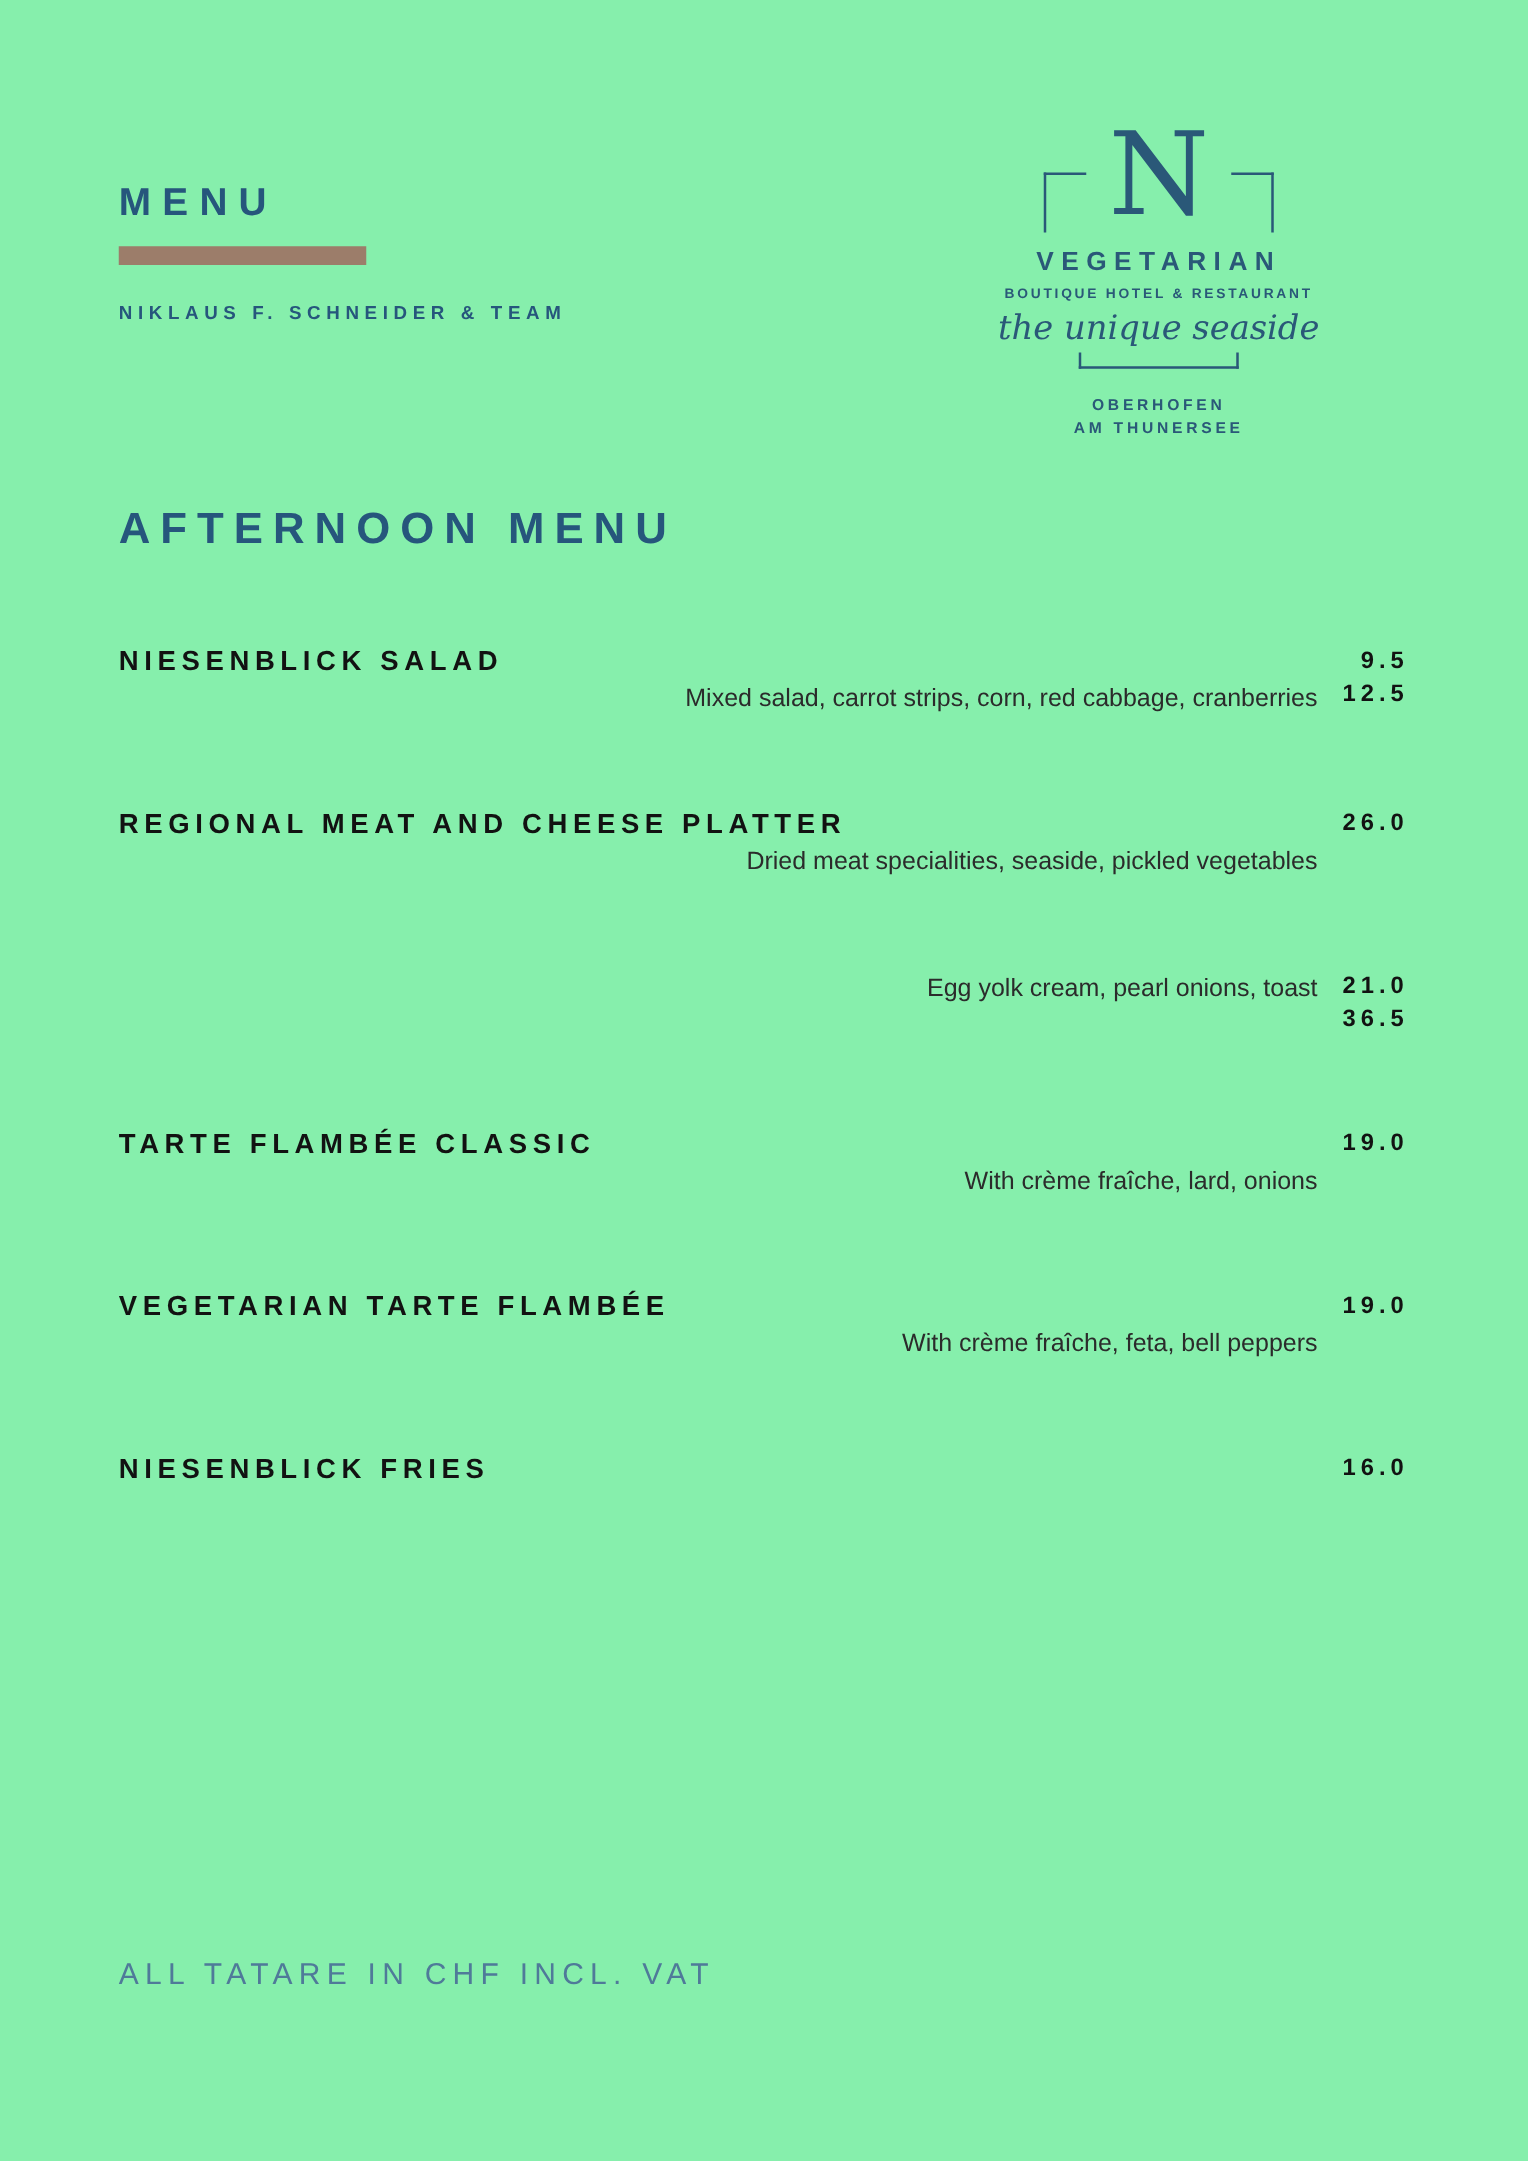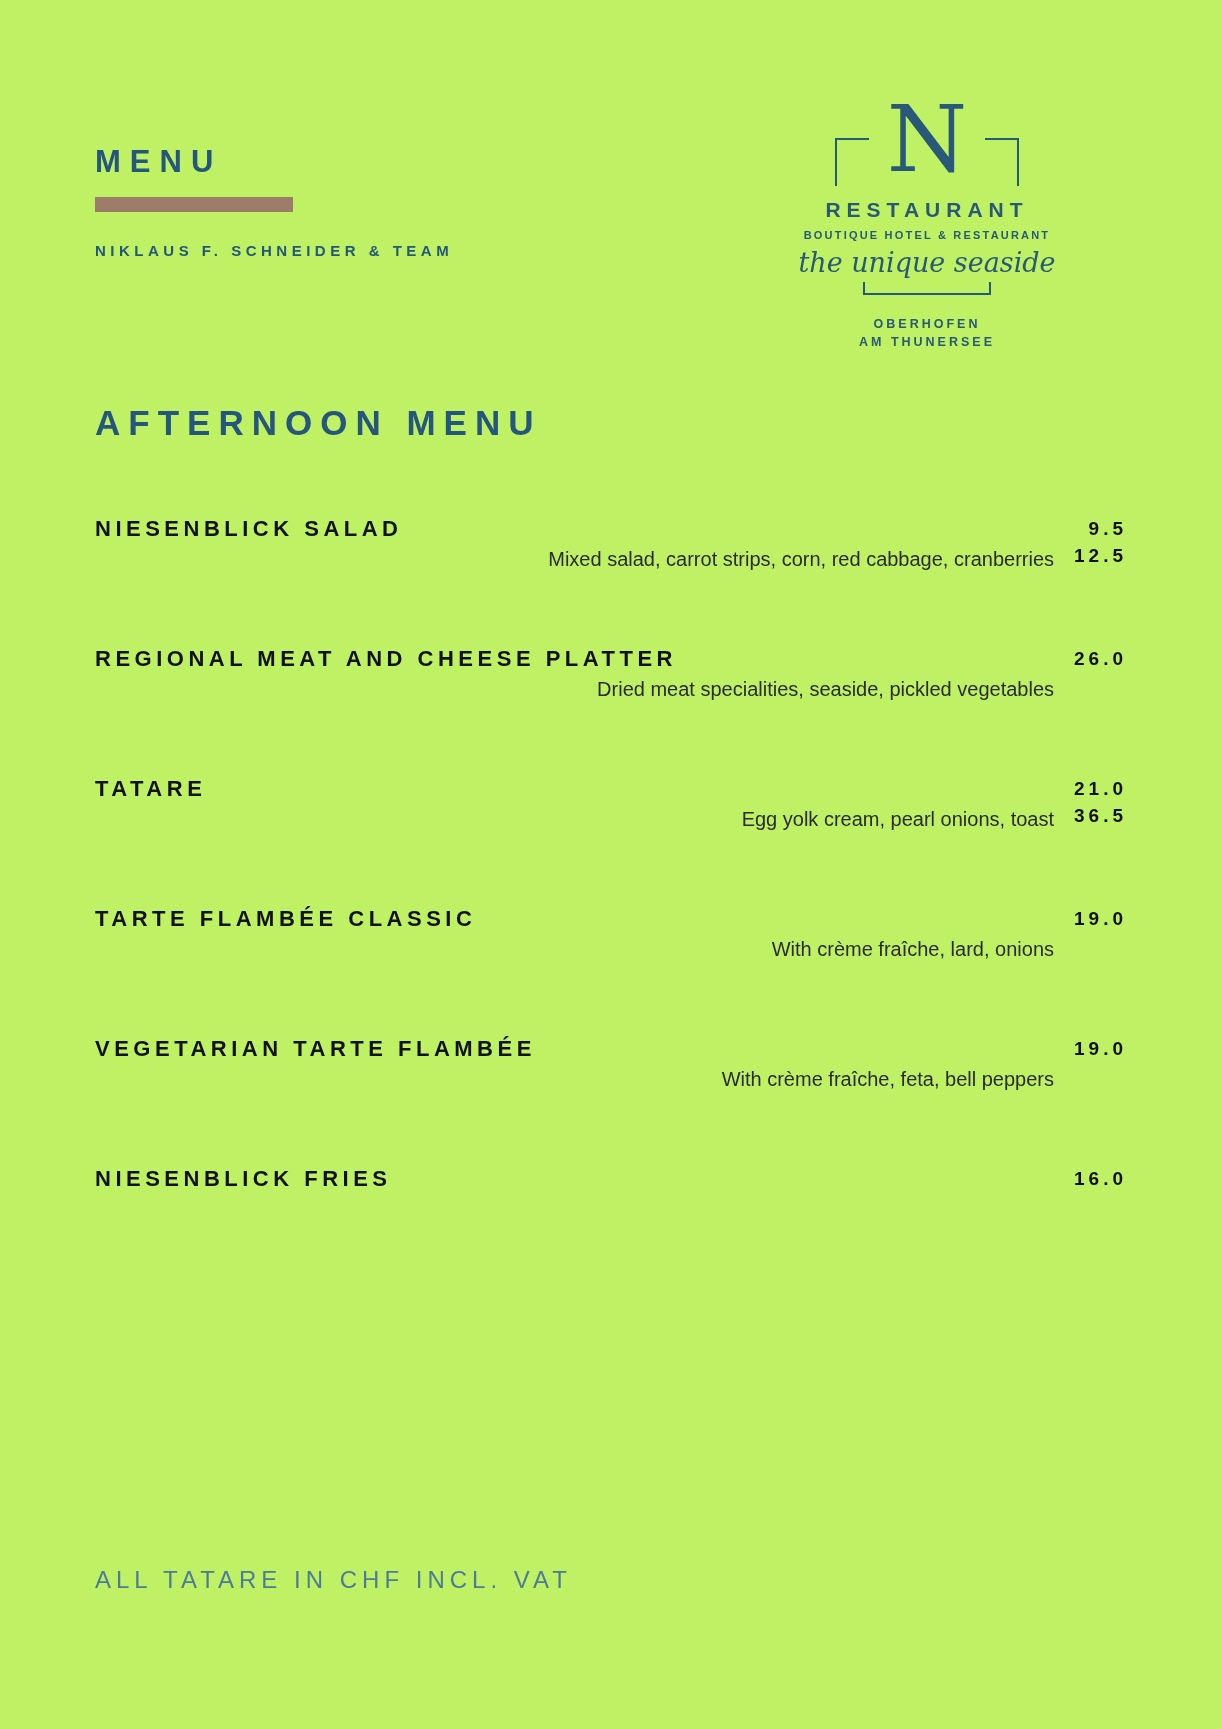--- a/index.html
+++ b/index.html
@@ -2,21 +2,21 @@
 <html><head>
 <meta charset="utf-8">
 <style>
   * { margin:0; padding:0; box-sizing:border-box; }
   html,body { background:#e8e8e8; }
   body { font-family:"Liberation Sans", sans-serif; }
   .page {
     position:relative;
     width:1222px; height:1729px;
     margin:0 auto;
-    background:#bef264;
+    background:#86efac;
     overflow:hidden;
   }
 
   
   .header {
     display:flex;
     justify-content:space-between;
     padding:92px 150px 0 95px;
   }
   .brand-left { padding-top:52px; }
@@ -152,21 +152,21 @@
       <div class="brand-bar"></div>
       <div class="team-line">NIKLAUS F. SCHNEIDER &amp; TEAM</div>
     </div>
 
     <div class="logo">
       <div class="logo-mark">
         <span class="corner-left"></span>
         <div class="logo-n">N</div>
         <span class="corner-right"></span>
       </div>
-      <div class="logo-name">RESTAURANT</div>
+      <div class="logo-name">VEGETARIAN</div>
       <div class="logo-sub">BOUTIQUE HOTEL &amp; RESTAURANT</div>
       <div class="logo-tagline">the unique seaside</div>
       <div class="bottom-bracket"></div>
       <div class="logo-location">
         <div>OBERHOFEN</div>
         <div>AM THUNERSEE</div>
       </div>
     </div>
   </div>
 
@@ -190,21 +190,20 @@
         <div class="item-desc">Dried meat specialities, seaside, pickled vegetables</div>
       </div>
       <div class="item-prices">
         <div class="price">26.0</div>
 
       </div>
     </div>
 
     <div class="item">
       <div class="item-main">
-        <div class="item-name">TATARE</div>
         <div class="item-desc">Egg yolk cream, pearl onions, toast</div>
       </div>
       <div class="item-prices">
         <div class="price">21.0</div>
         <div class="price">36.5</div>
       </div>
     </div>
 
     <div class="item">
       <div class="item-main">

